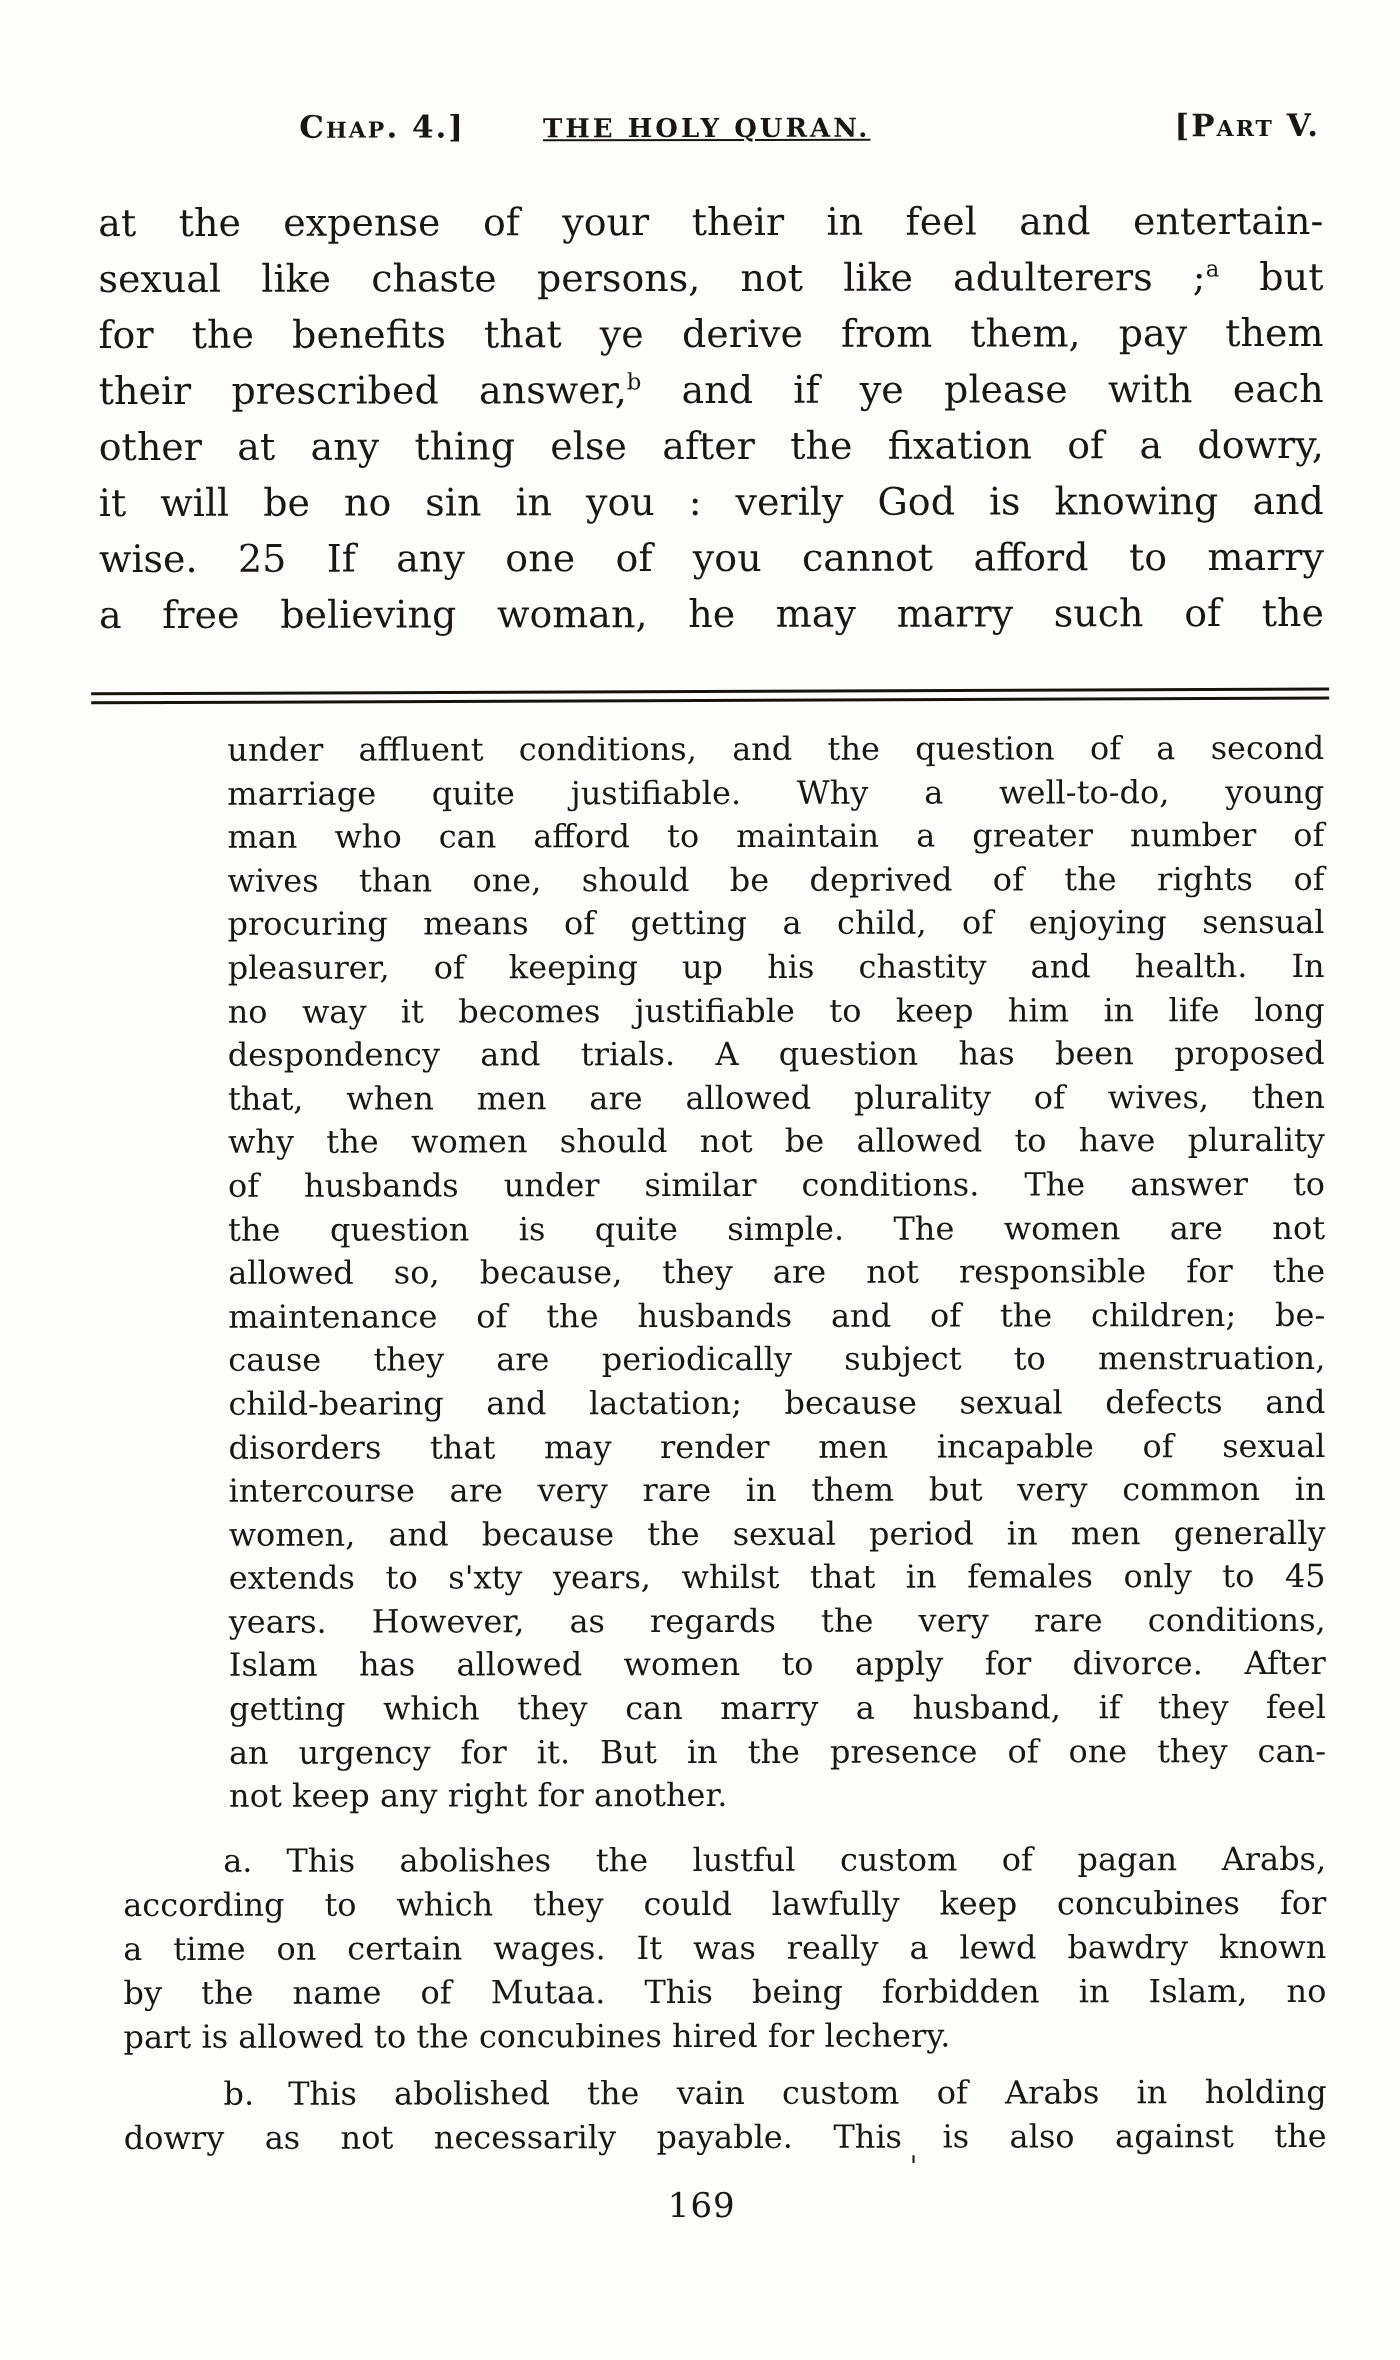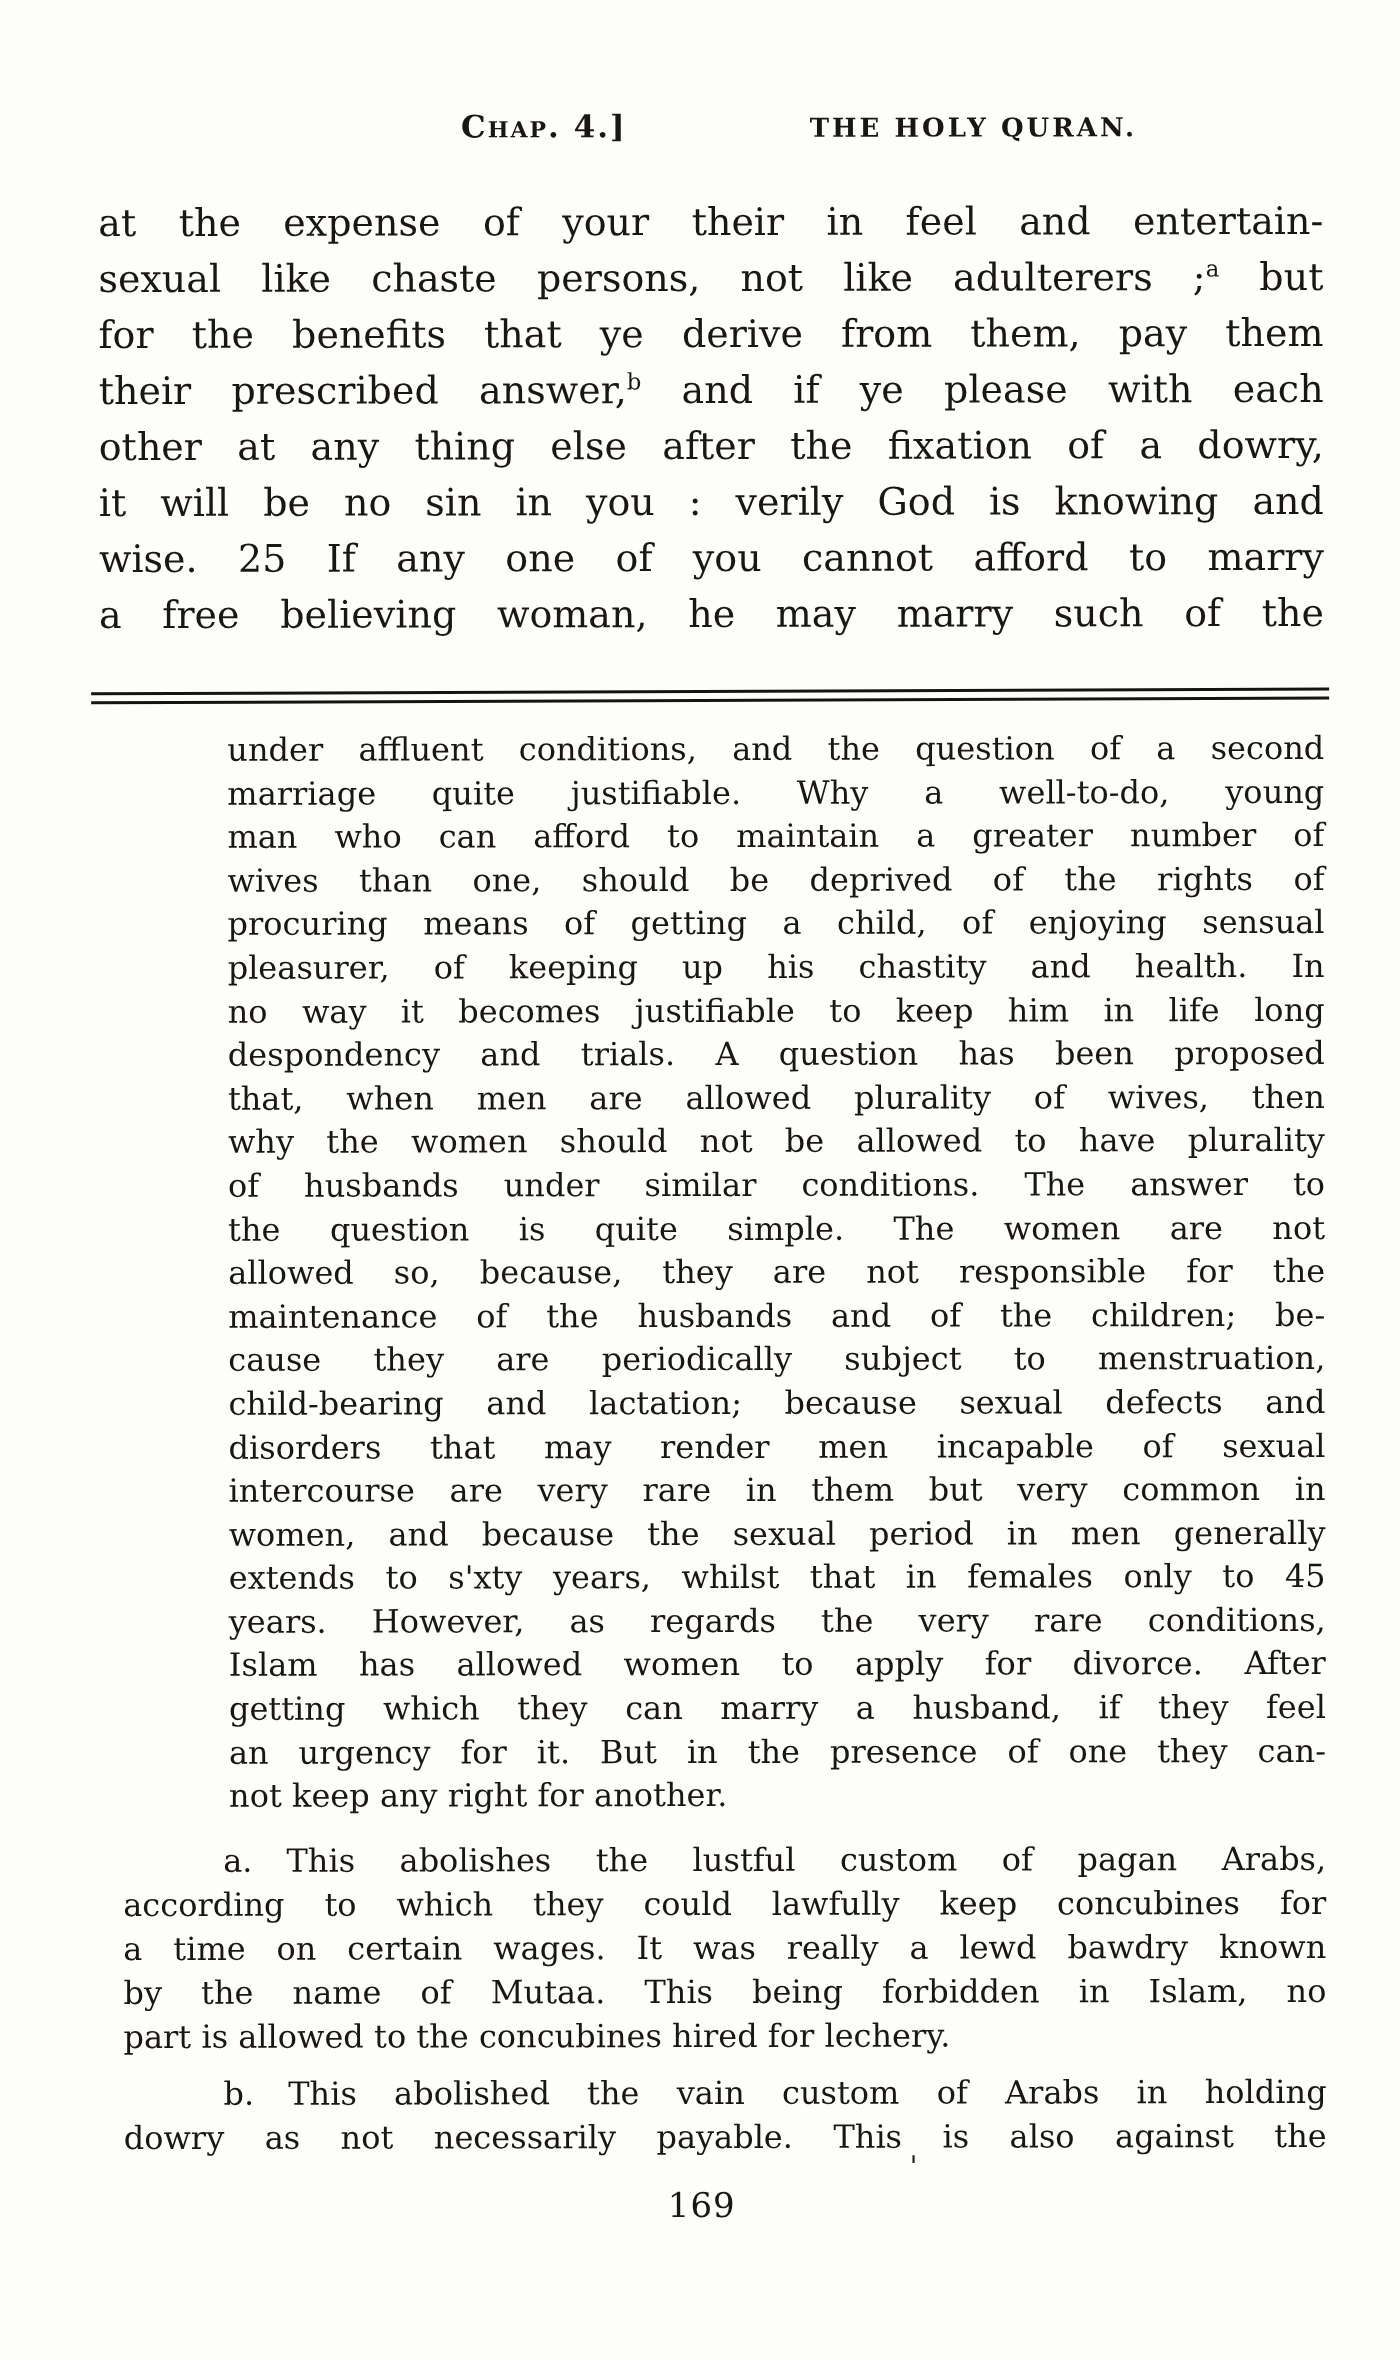--- a/index.html
+++ b/index.html
@@ -14,21 +14,21 @@
   .content { position:absolute; inset:0; transform:rotate(-0.1deg); }
 
   
   .running-head {
     display:flex; align-items:baseline;
     margin:108px 78px 0 95px;
     font-weight:bold;
   }
   .rh-side { font-variant:small-caps; font-size:31px; letter-spacing:2px; }
   .rh-left  { flex:1; text-align:right;  }
-  .rh-center{ flex:1.3; text-align:center; font-size:26px; letter-spacing:3px; }
+  .rh-center{ flex:1.3; text-align:center; font-size:26px; letter-spacing:3px;text-decoration:underline; }
   .rh-right { flex:1; text-align:right; }
 
   
   .verse {
     margin:50px 75px 0 100px;
     font-size:38px; line-height:56px;
   }
 
   
   .line { text-align:justify; text-align-last:justify; }
@@ -73,20 +73,21 @@
 </style>
 </head>
 <body>
 
 <div class="page">
   <div class="content">
 
     <div class="running-head">
       <span class="rh-side rh-left">Chap. 4.]</span>
       <span class="rh-center">THE HOLY QURAN.</span>
+      <span class="rh-side rh-right">[Part V.</span>
     </div>
 
     <div class="verse">
         <div class="line"><span>at </span><span class="it">the expense of</span><span> your their </span><span class="it">in feel and entertain-</span></div>
         <div class="line"><span class="it">sexual</span><span> like chaste persons, not like adulterers ;</span><sup class="it">a</sup><span> but</span></div>
         <div class="line"><span>for the benefits that ye derive from them, pay them</span></div>
         <div class="line"><span>their prescribed answer,</span><sup class="it">b</sup><span> and if ye please with each</span></div>
         <div class="line"><span>other at any thing else after the fixation of a dowry,</span></div>
         <div class="line"><span>it will be no sin in you : verily God is knowing and</span></div>
         <div class="line"><span>wise. 25 If any one of you cannot afford to marry</span></div>

